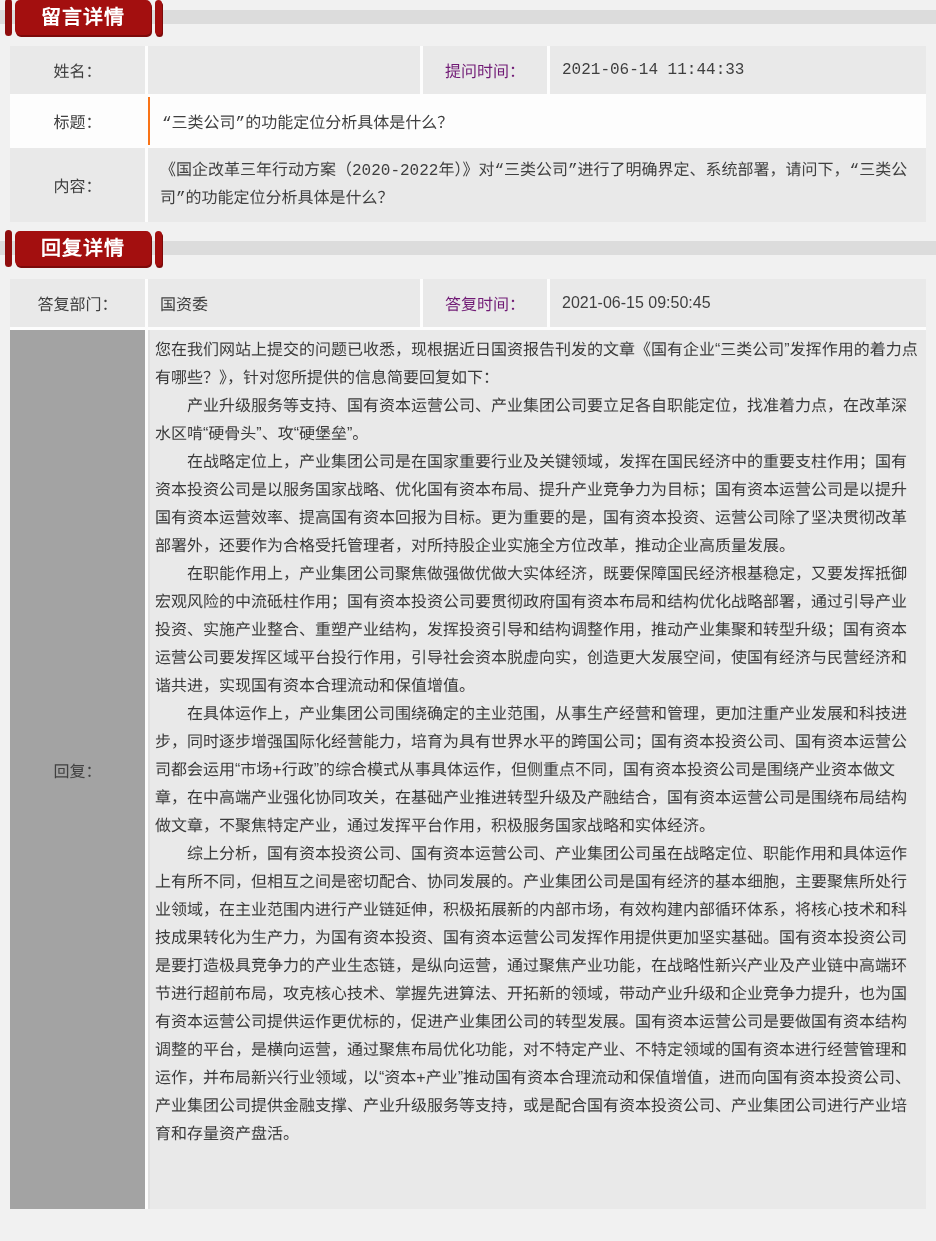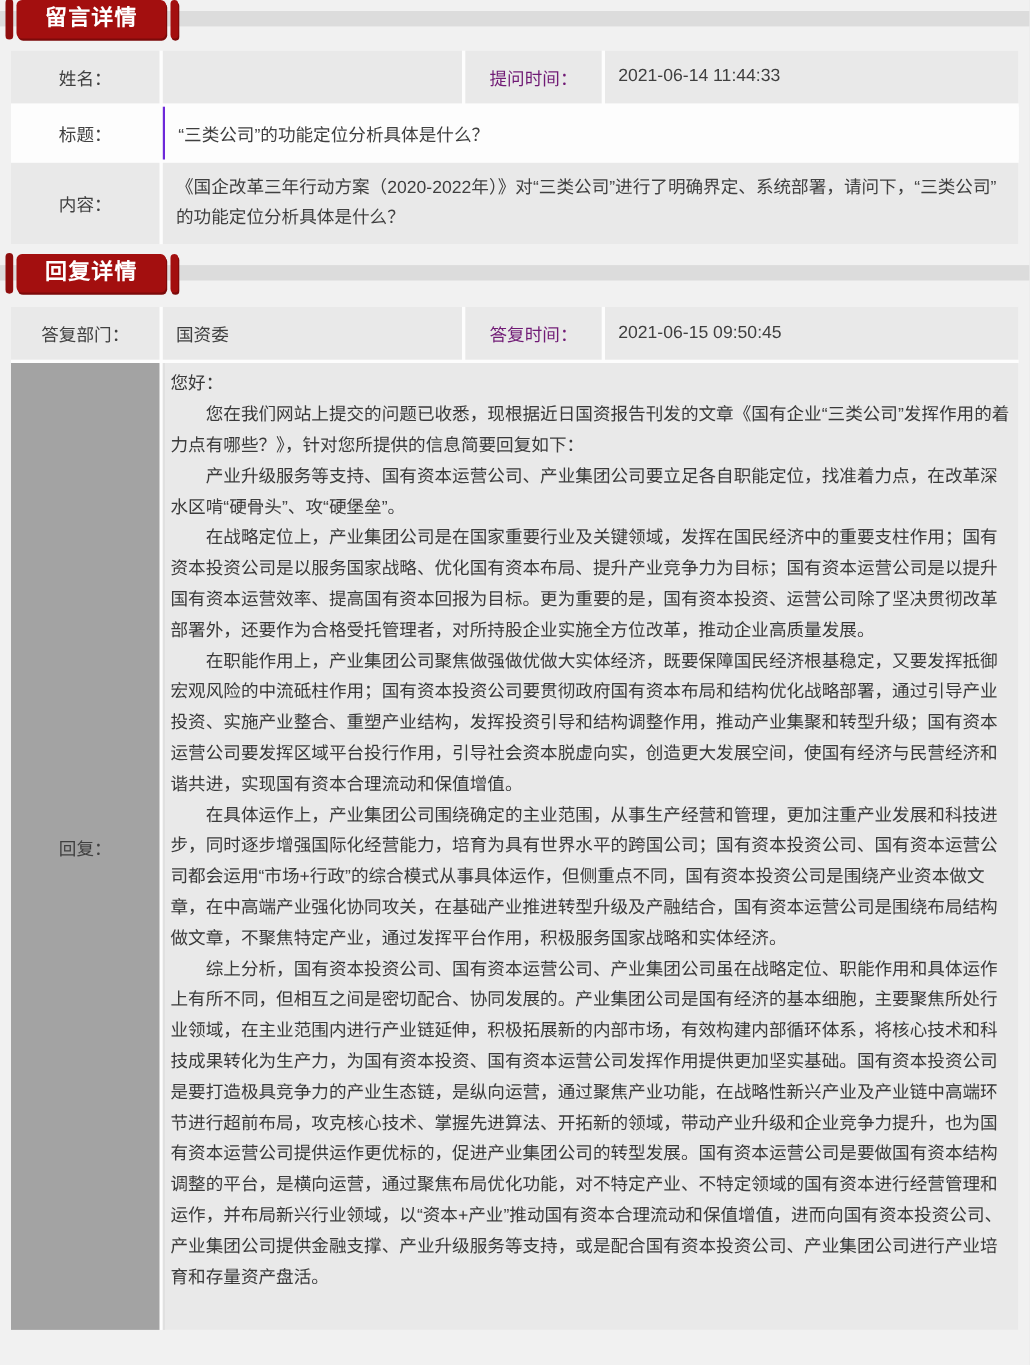--- a/index.html
+++ b/index.html
@@ -51,35 +51,35 @@
   }
 
   
   .tbl {
     margin:0 10px;
     background:#fdfdfd;
     display:flex;
     flex-direction:column;
     row-gap:3px;
   }
-  .tbl-1 { margin-top:22px; }
+  .tbl-1 { margin-top:22px;font-family:Liberation Mono, monospace; }
   .tbl-2 { margin-top:24px; }
   .row { display:flex; column-gap:3px; }
   .cell { display:flex; align-items:center; }
   .cell-gray { background:#e9e9e9; }
   .cell-white { background:#fdfdfd; }
   .lab { width:135px; flex:none; justify-content:center; color:#404040; }
   .lab2 { width:124px; flex:none; justify-content:center; color:#701a75; }
   .val1 { width:272px; flex:none; padding:0 12px; }
   .val2 { flex:1; padding:0 12px; }
   .val-wide { flex:1; padding:0 12px; }
   .row-std { height:48px; }
   .row-content { min-height:74px; }
   .row-content .val-wide { line-height:28px; padding-top:8px; padding-bottom:8px; }
-  .divider-left { border-left:2px solid #6d28d9; }
+  .divider-left { border-left:2px solid #f97316; }
 
   
   .row-reply { height:879px; }
   .reply-label-cell {
     width:135px; flex:none;
     display:flex; align-items:center; justify-content:center;
     background:#a3a3a3;
     color:#404040;
   }
   .reply-content-cell {
@@ -132,21 +132,20 @@
 <div class="tbl tbl-2">
   <div class="row row-std">
     <div class="cell cell-gray lab">答复部门：</div>
     <div class="cell cell-gray val1">国资委</div>
     <div class="cell cell-gray lab2">答复时间：</div>
     <div class="cell cell-gray val2">2021-06-15 09:50:45</div>
   </div>
   <div class="row row-reply">
     <div class="reply-label-cell">回复：</div>
     <div class="reply-content-cell">
-        <p>您好：</p>
         <p>您在我们网站上提交的问题已收悉，现根据近日国资报告刊发的文章《国有企业“三类公司”发挥作用的着力点有哪些？》，针对您所提供的信息简要回复如下：</p>
         <p>产业升级服务等支持、国有资本运营公司、产业集团公司要立足各自职能定位，找准着力点，在改革深水区啃“硬骨头”、攻“硬堡垒”。</p>
         <p>在战略定位上，产业集团公司是在国家重要行业及关键领域，发挥在国民经济中的重要支柱作用；国有资本投资公司是以服务国家战略、优化国有资本布局、提升产业竞争力为目标；国有资本运营公司是以提升国有资本运营效率、提高国有资本回报为目标。更为重要的是，国有资本投资、运营公司除了坚决贯彻改革部署外，还要作为合格受托管理者，对所持股企业实施全方位改革，推动企业高质量发展。</p>
         <p>在职能作用上，产业集团公司聚焦做强做优做大实体经济，既要保障国民经济根基稳定，又要发挥抵御宏观风险的中流砥柱作用；国有资本投资公司要贯彻政府国有资本布局和结构优化战略部署，通过引导产业投资、实施产业整合、重塑产业结构，发挥投资引导和结构调整作用，推动产业集聚和转型升级；国有资本运营公司要发挥区域平台投行作用，引导社会资本脱虚向实，创造更大发展空间，使国有经济与民营经济和谐共进，实现国有资本合理流动和保值增值。</p>
         <p>在具体运作上，产业集团公司围绕确定的主业范围，从事生产经营和管理，更加注重产业发展和科技进步，同时逐步增强国际化经营能力，培育为具有世界水平的跨国公司；国有资本投资公司、国有资本运营公司都会运用“市场+行政”的综合模式从事具体运作，但侧重点不同，国有资本投资公司是围绕产业资本做文章，在中高端产业强化协同攻关，在基础产业推进转型升级及产融结合，国有资本运营公司是围绕布局结构做文章，不聚焦特定产业，通过发挥平台作用，积极服务国家战略和实体经济。</p>
         <p>综上分析，国有资本投资公司、国有资本运营公司、产业集团公司虽在战略定位、职能作用和具体运作上有所不同，但相互之间是密切配合、协同发展的。产业集团公司是国有经济的基本细胞，主要聚焦所处行业领域，在主业范围内进行产业链延伸，积极拓展新的内部市场，有效构建内部循环体系，将核心技术和科技成果转化为生产力，为国有资本投资、国有资本运营公司发挥作用提供更加坚实基础。国有资本投资公司是要打造极具竞争力的产业生态链，是纵向运营，通过聚焦产业功能，在战略性新兴产业及产业链中高端环节进行超前布局，攻克核心技术、掌握先进算法、开拓新的领域，带动产业升级和企业竞争力提升，也为国有资本运营公司提供运作更优标的，促进产业集团公司的转型发展。国有资本运营公司是要做国有资本结构调整的平台，是横向运营，通过聚焦布局优化功能，对不特定产业、不特定领域的国有资本进行经营管理和运作，并布局新兴行业领域，以“资本+产业”推动国有资本合理流动和保值增值，进而向国有资本投资公司、产业集团公司提供金融支撑、产业升级服务等支持，或是配合国有资本投资公司、产业集团公司进行产业培育和存量资产盘活。</p>
       </div>
   </div>
 </div>
 

